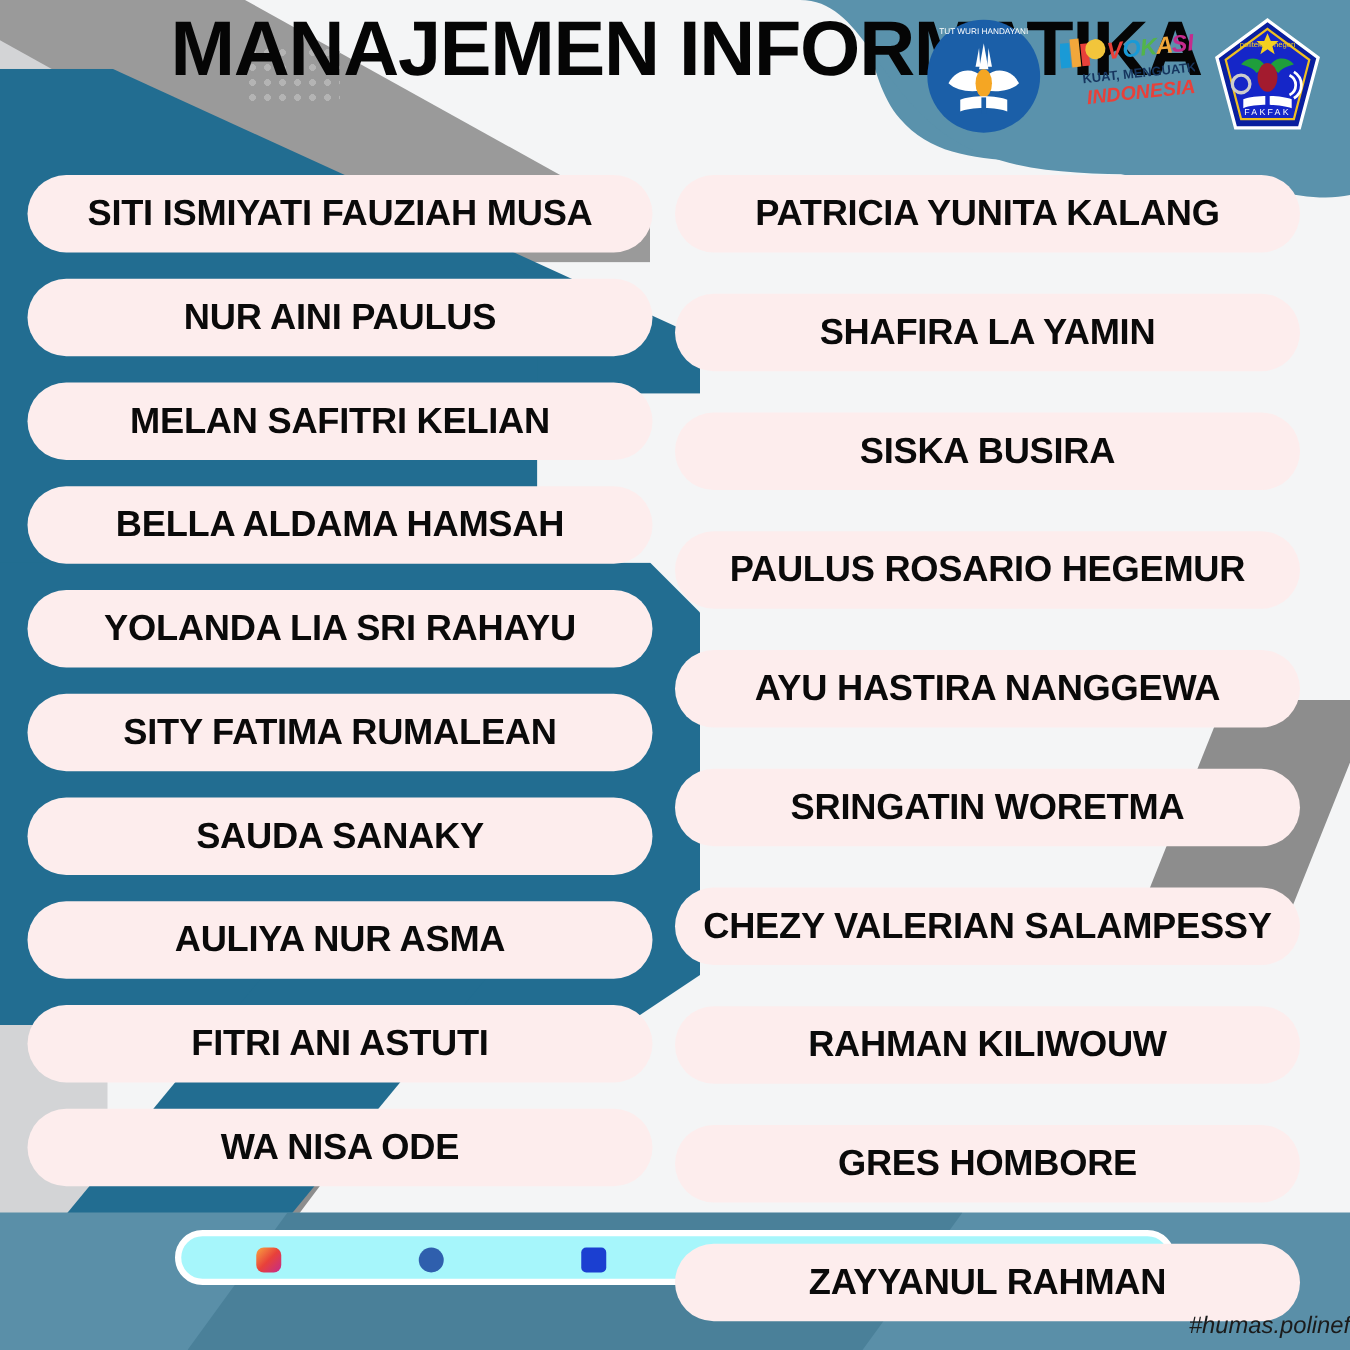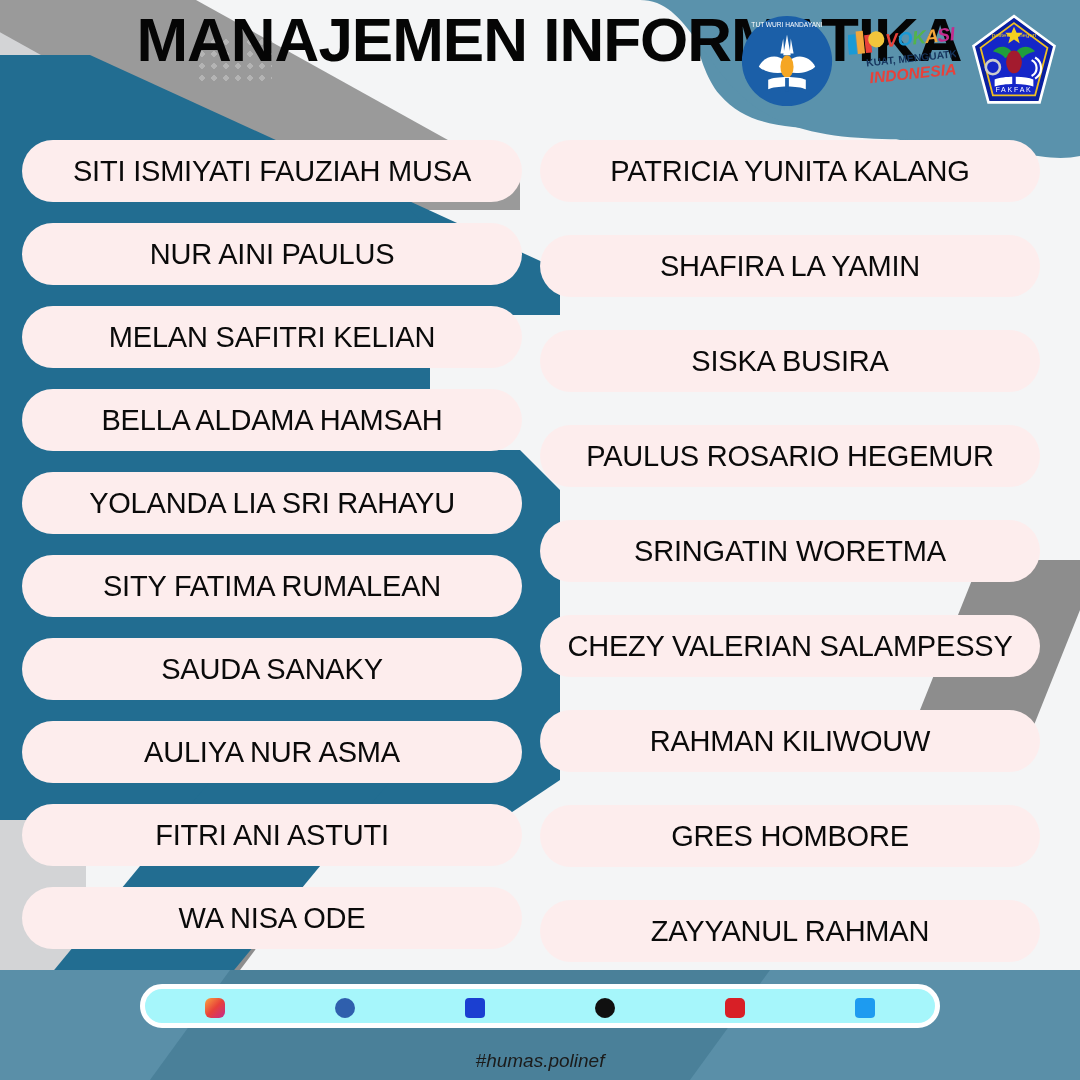--- a/index.html
+++ b/index.html
@@ -140,21 +140,21 @@
     border-radius: 40px;
     background: #fdeded;
     display: flex;
     align-items: center;
     justify-content: center;
     box-sizing: border-box;
     padding: 0 16px;
   }
   .name-pill span {
     font-size: 29px;
-    font-weight: normal;
+    font-weight: bold;
     color: #0a0a0a;
     letter-spacing: -0.2px;
     white-space: nowrap;
     line-height: 1;
   }
 
   
   .footer-band {
     left: 0; bottom: 0; width: 1080px; height: 110px;
     background: #5a8fa8;
@@ -188,21 +188,21 @@
   .ic-web       { background: #2f5fad; border-radius: 50%; }
   .ic-facebook  { background: #1b3fd1; border-radius: 4px; }
   .ic-tiktok    { background: #101010; border-radius: 50%; }
   .ic-youtube   { background: #d81f26; border-radius: 5px; }
   .ic-twitter   { background: #1d9bf0; border-radius: 4px; }
 
   .footer-hashtag {
     position: absolute;
     left: 0; bottom: 8px;
     width: 1080px;
-    text-align: center;
+    text-align: right;
     font-size: 19px;
     font-style: italic;
     color: #1b1b1b;
     z-index: 6;
   }
 </style>
 </head>
 <body>
 
 <div id="poster">
@@ -338,20 +338,23 @@
         <div class="name-pill">
           <span>SHAFIRA LA YAMIN</span>
         </div>
         <div class="name-pill">
           <span>SISKA BUSIRA</span>
         </div>
         <div class="name-pill">
           <span>PAULUS ROSARIO HEGEMUR</span>
         </div>
         <div class="name-pill">
+          <span>AYU HASTIRA NANGGEWA</span>
+        </div>
+        <div class="name-pill">
           <span>SRINGATIN WORETMA</span>
         </div>
         <div class="name-pill">
           <span>CHEZY VALERIAN SALAMPESSY</span>
         </div>
         <div class="name-pill">
           <span>RAHMAN KILIWOUW</span>
         </div>
         <div class="name-pill">
           <span>GRES HOMBORE</span>

